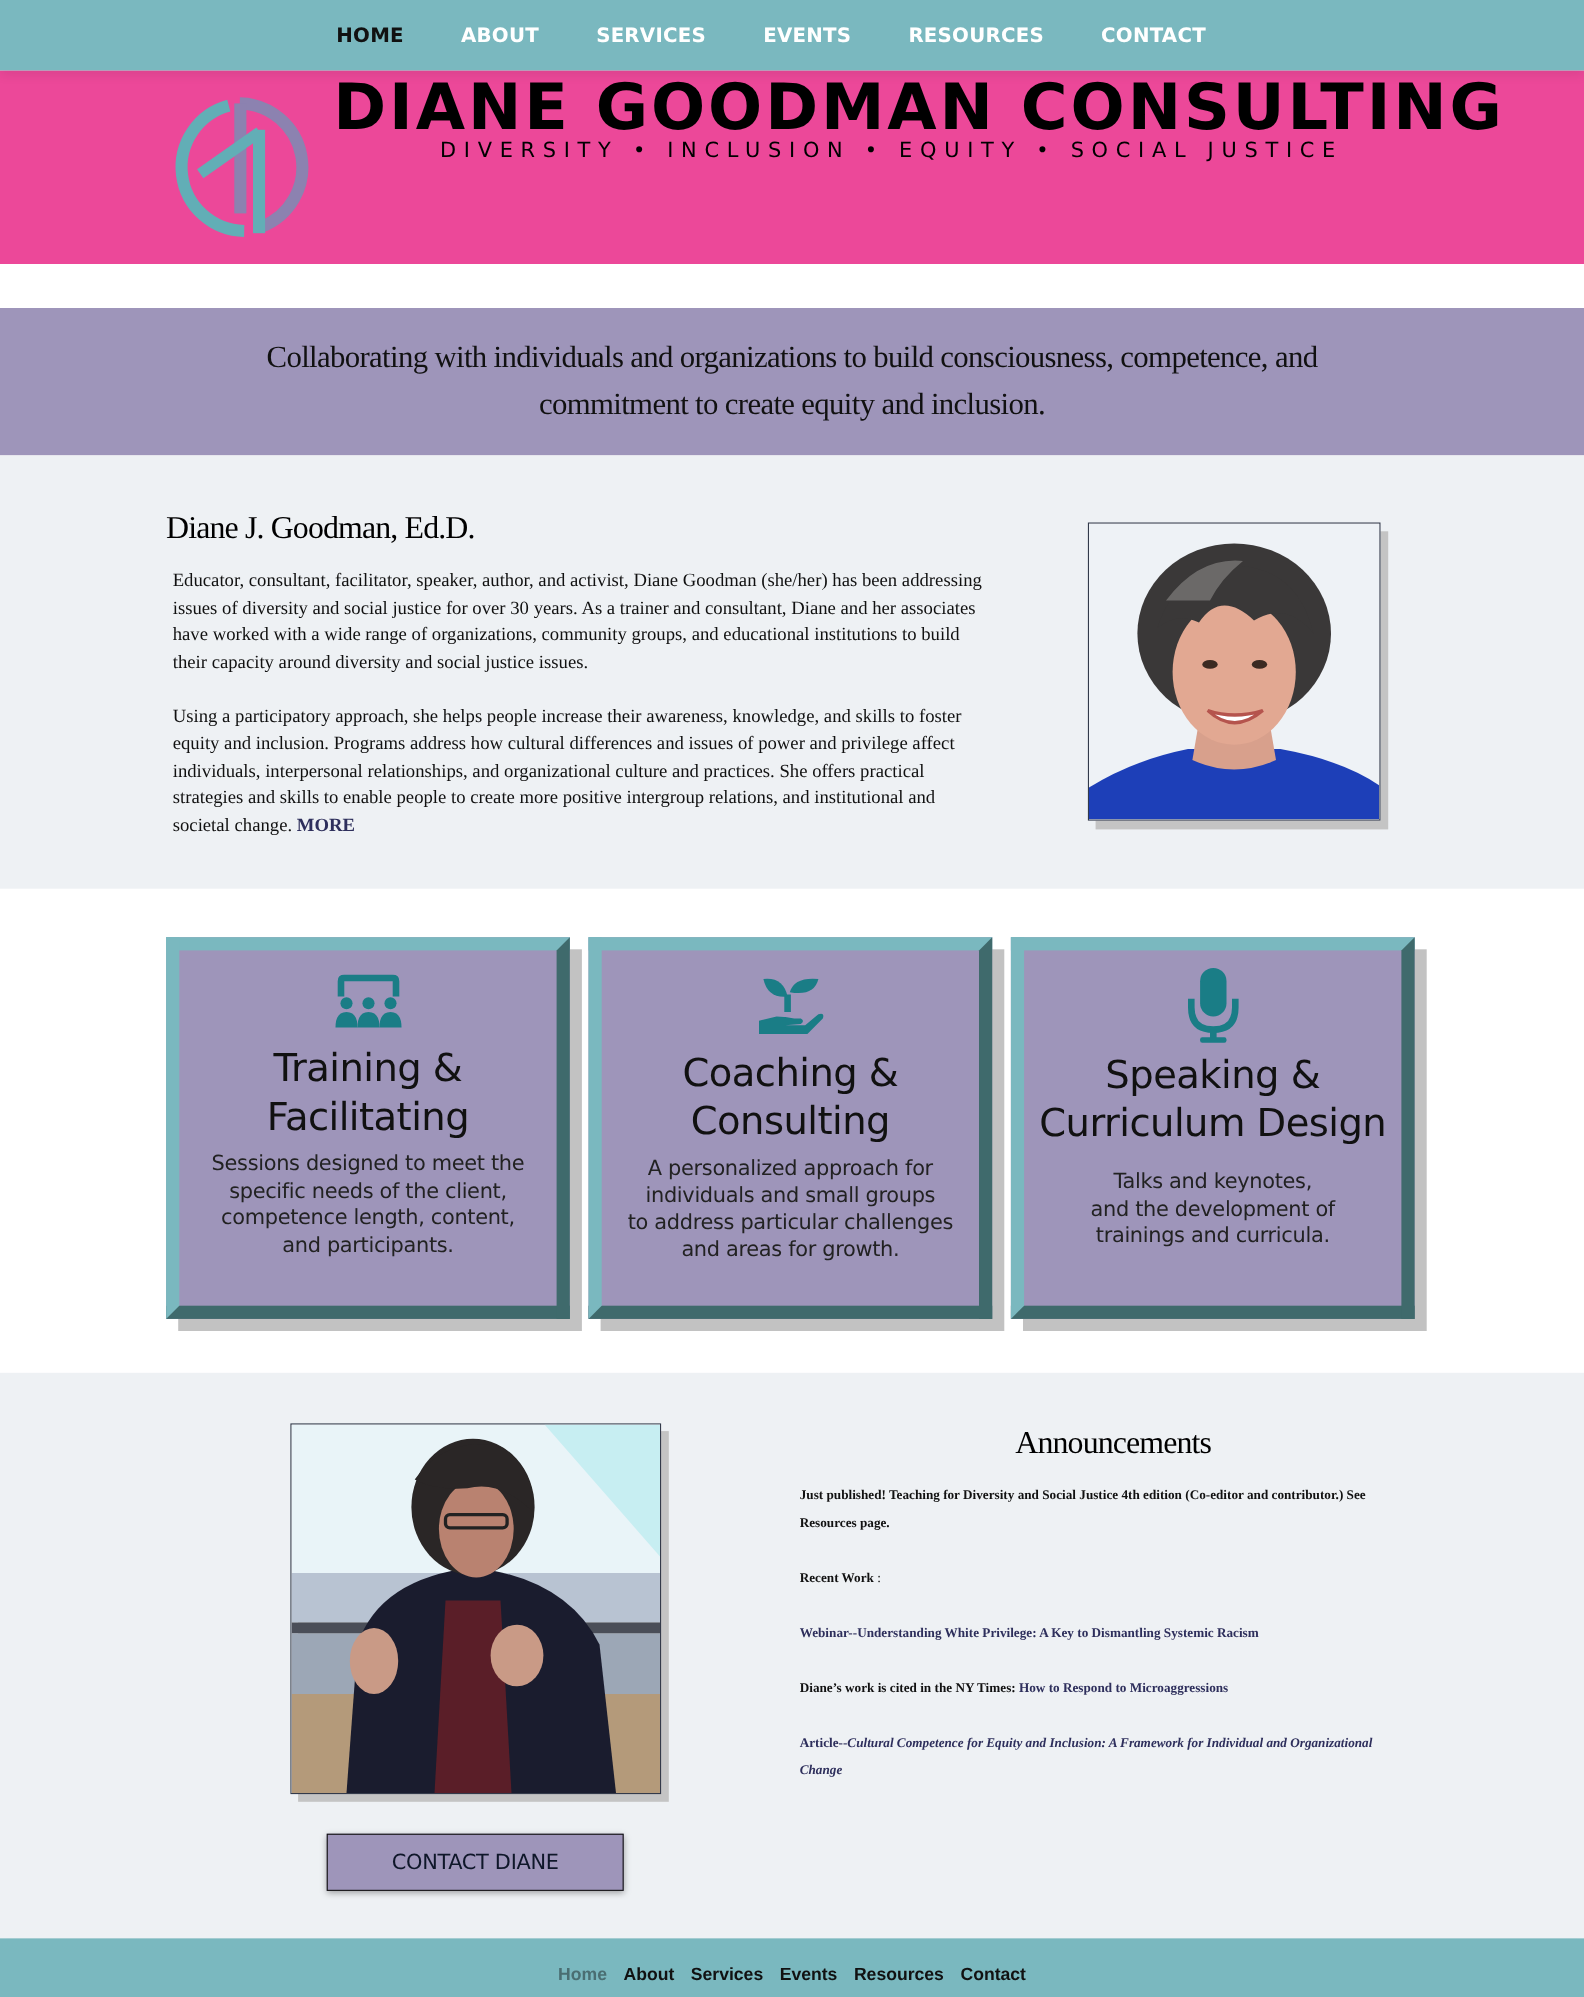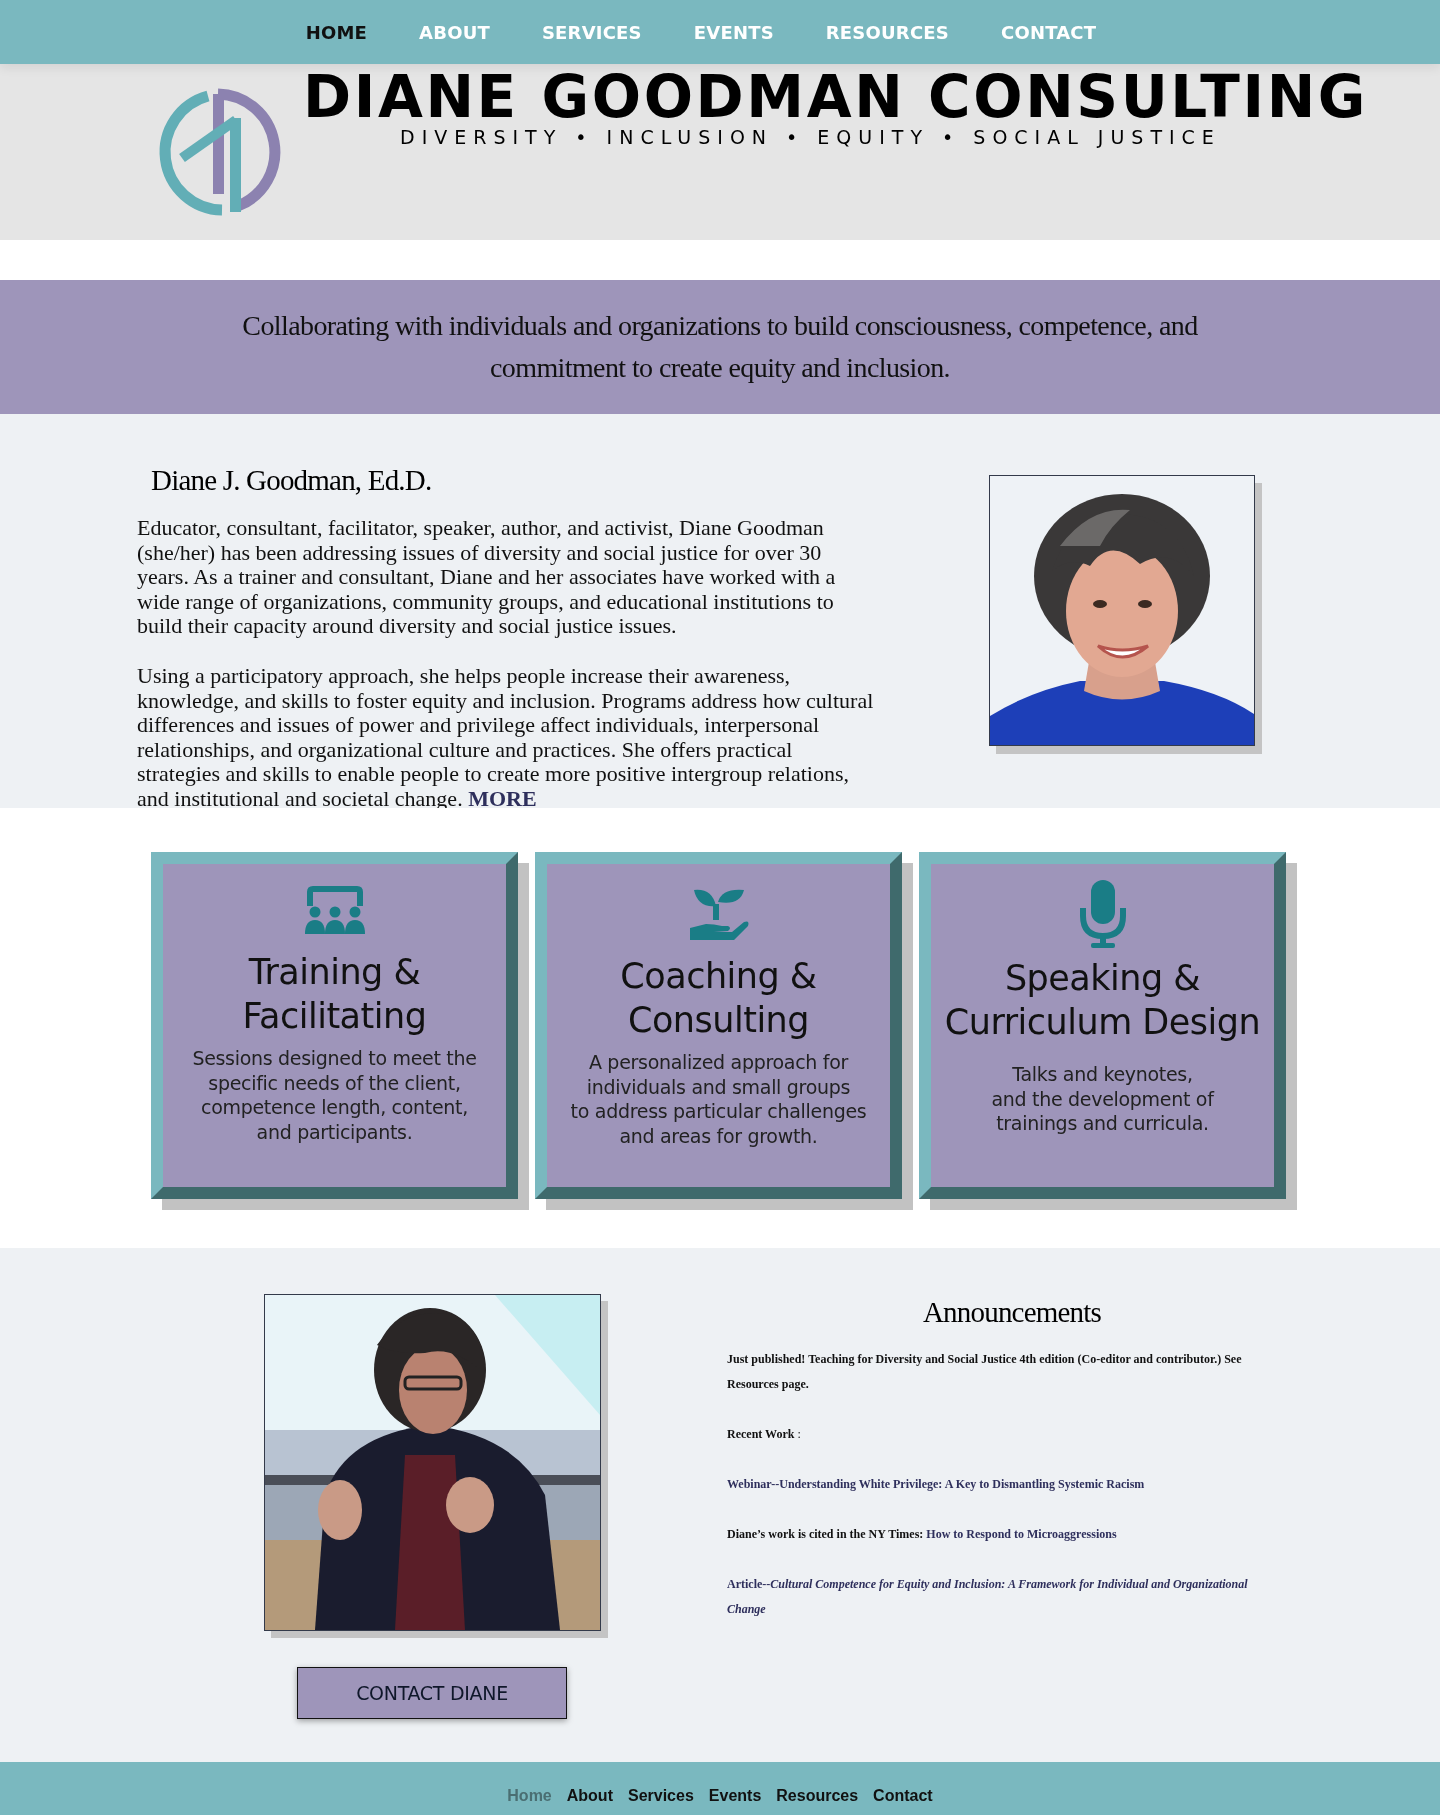--- a/index.html
+++ b/index.html
@@ -6,33 +6,33 @@
   html, body { width: 1440px; background: #ffffff; }
   body { font-family: "Liberation Serif", serif; color: #000; }
 
   
   .topnav { height: 64px; background: #7ab8bf; display: flex; align-items: center; justify-content: center; gap: 0; box-shadow: 0 4px 10px rgba(0,0,0,0.08); position: relative; z-index: 2; }
   .topnav ul { list-style: none; display: flex; gap: 52px; margin-left: -38px; }
   .topnav a { font-family: "DejaVu Sans", sans-serif; font-weight: bold; font-size: 18px; color: #ffffff; text-decoration: none; letter-spacing: 0.2px; }
   .topnav a.active { color: #111111; }
 
   
-  .header { height: 176px; background: #e5e5e5; position: relative; }
+  .header { height: 176px; background: #ec4899; position: relative; }
   .logo { position: absolute; left: 156px; top: 22px; width: 132px; height: 132px; }
   .brand-title { position: absolute; left: 303px; top: 96px; font-family: "DejaVu Sans", sans-serif; font-weight: bold; font-size: 58px; letter-spacing: 2.6px; color: #000; line-height: 1; transform: translateY(-96px); top: 100px; }
   .brand-tag { position: absolute; left: 400px; top: 178px; font-family: "DejaVu Sans", sans-serif; font-size: 19px; letter-spacing: 7px; color: #000; transform: translateY(-118px); top: 180px; }
 
   
   .tagline { background: #9e95ba; height: 134px; display: flex; align-items: center; justify-content: center; text-align: center; margin-top: 40px; }
   .tagline p { font-family: "Liberation Serif", serif; font-size: 28px; line-height: 42px; color: #111; letter-spacing: -0.6px; max-width: 1000px; }
 
   
   .about { background: #eef1f4; height: 394px; position: relative; }
   .about h2 { position: absolute; left: 151px; top: 50px; font-family: "Liberation Serif", serif; font-weight: normal; font-size: 29px; letter-spacing: -0.8px; color: #000; }
-  .about .bio { position: absolute; left: 137px; top: 102px; width: 740px; font-size: 22px; line-height: 24.6px; color: #111; }
+  .about .bio { position: absolute; left: 157px; top: 102px; width: 740px; font-size: 17px; line-height: 24.6px; color: #111; }
   .about .bio p + p { margin-top: 25px; }
   .about .more-link { color: #2e2f5c; font-weight: bold; text-decoration: none; }
   .portrait-wrap { position: absolute; left: 989px; top: 61px; width: 266px; height: 271px; }
   .portrait-shadow { position: absolute; left: 7px; top: 8px; width: 266px; height: 271px; background: #c4c4c4; }
   .portrait { position: absolute; left: 0; top: 0; width: 266px; height: 271px; border: 1px solid #333a4a; overflow: hidden; background: #f2f4f7; }
 
   
   .services { background: #ffffff; height: 440px; position: relative; }
   .card { position: absolute; top: 44px; width: 367px; height: 255px; }
   .card .shadow { position: absolute; left: 11px; top: 11px; width: 367px; height: 347px; background: #c2c2c2; }

